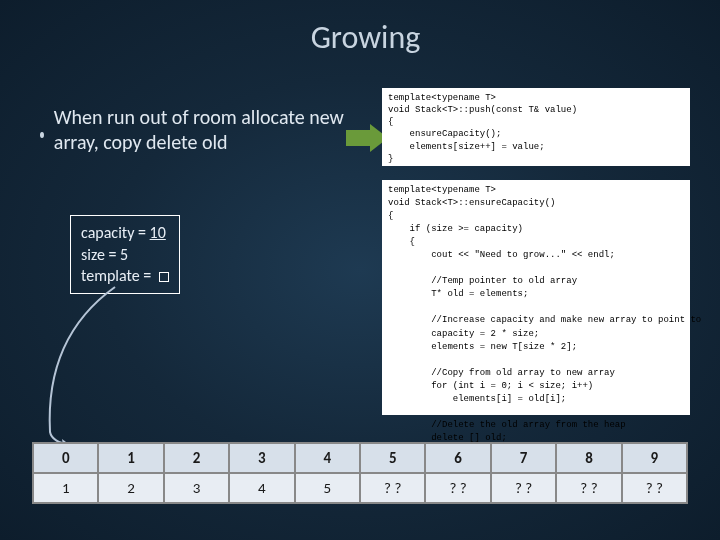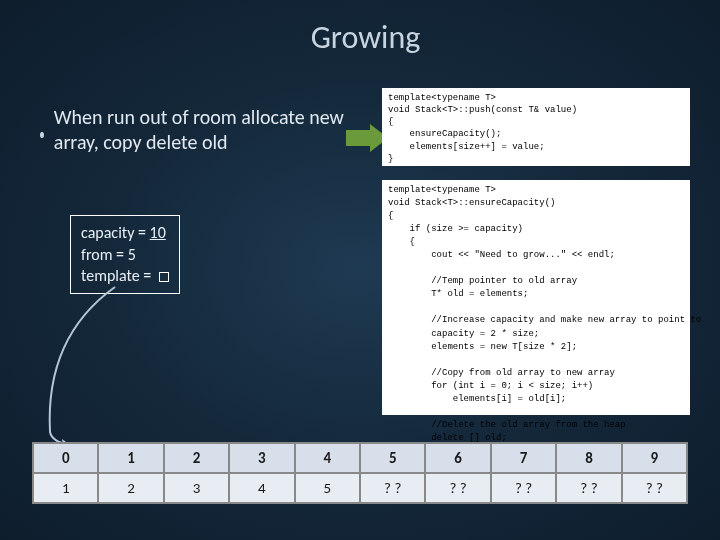--- a/index.html
+++ b/index.html
@@ -139,21 +139,21 @@
 <div class="bullet-row">
   <div class="bullet-dot"></div>
   <div class="bullet-text">When run out of room allocate new array, copy delete old</div>
 </div>
 
 <div class="info-box">
   <div>
     <span>capacity = </span><span style="text-decoration: underline;">10</span>
   </div>
   <div>
-    <span>from = </span><span>5</span>
+    <span>size = </span><span>5</span>
   </div>
   <div>
     <span>template = </span><span class="ptr-glyph"></span>
   </div>
 </div>
 
 <div class="arrow-holder">
   <div class="arrow-body"></div>
   <div class="arrow-head"></div>
 </div>

